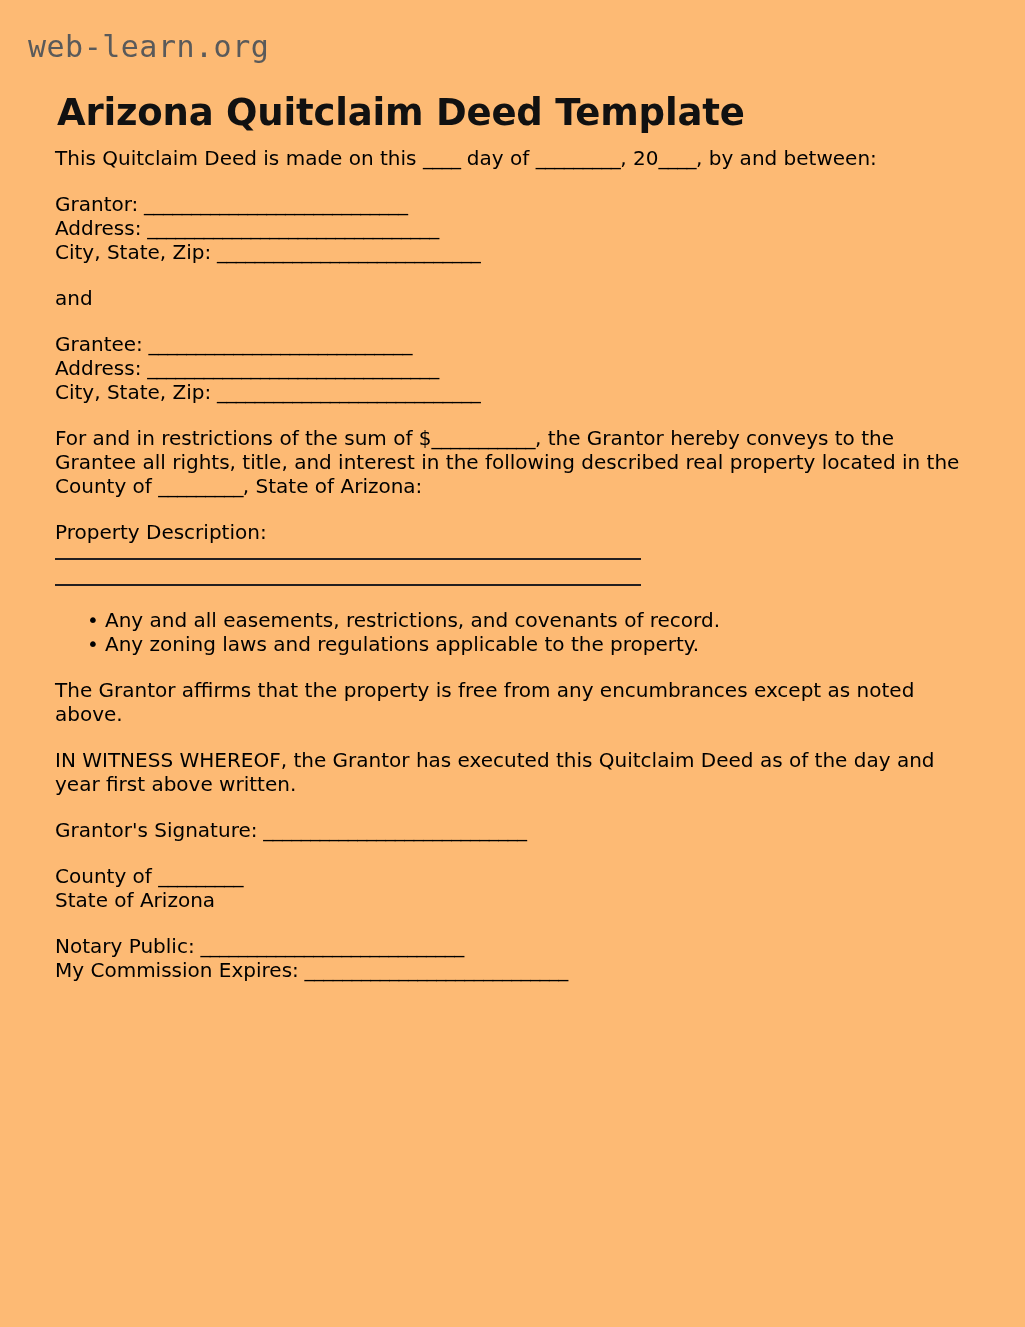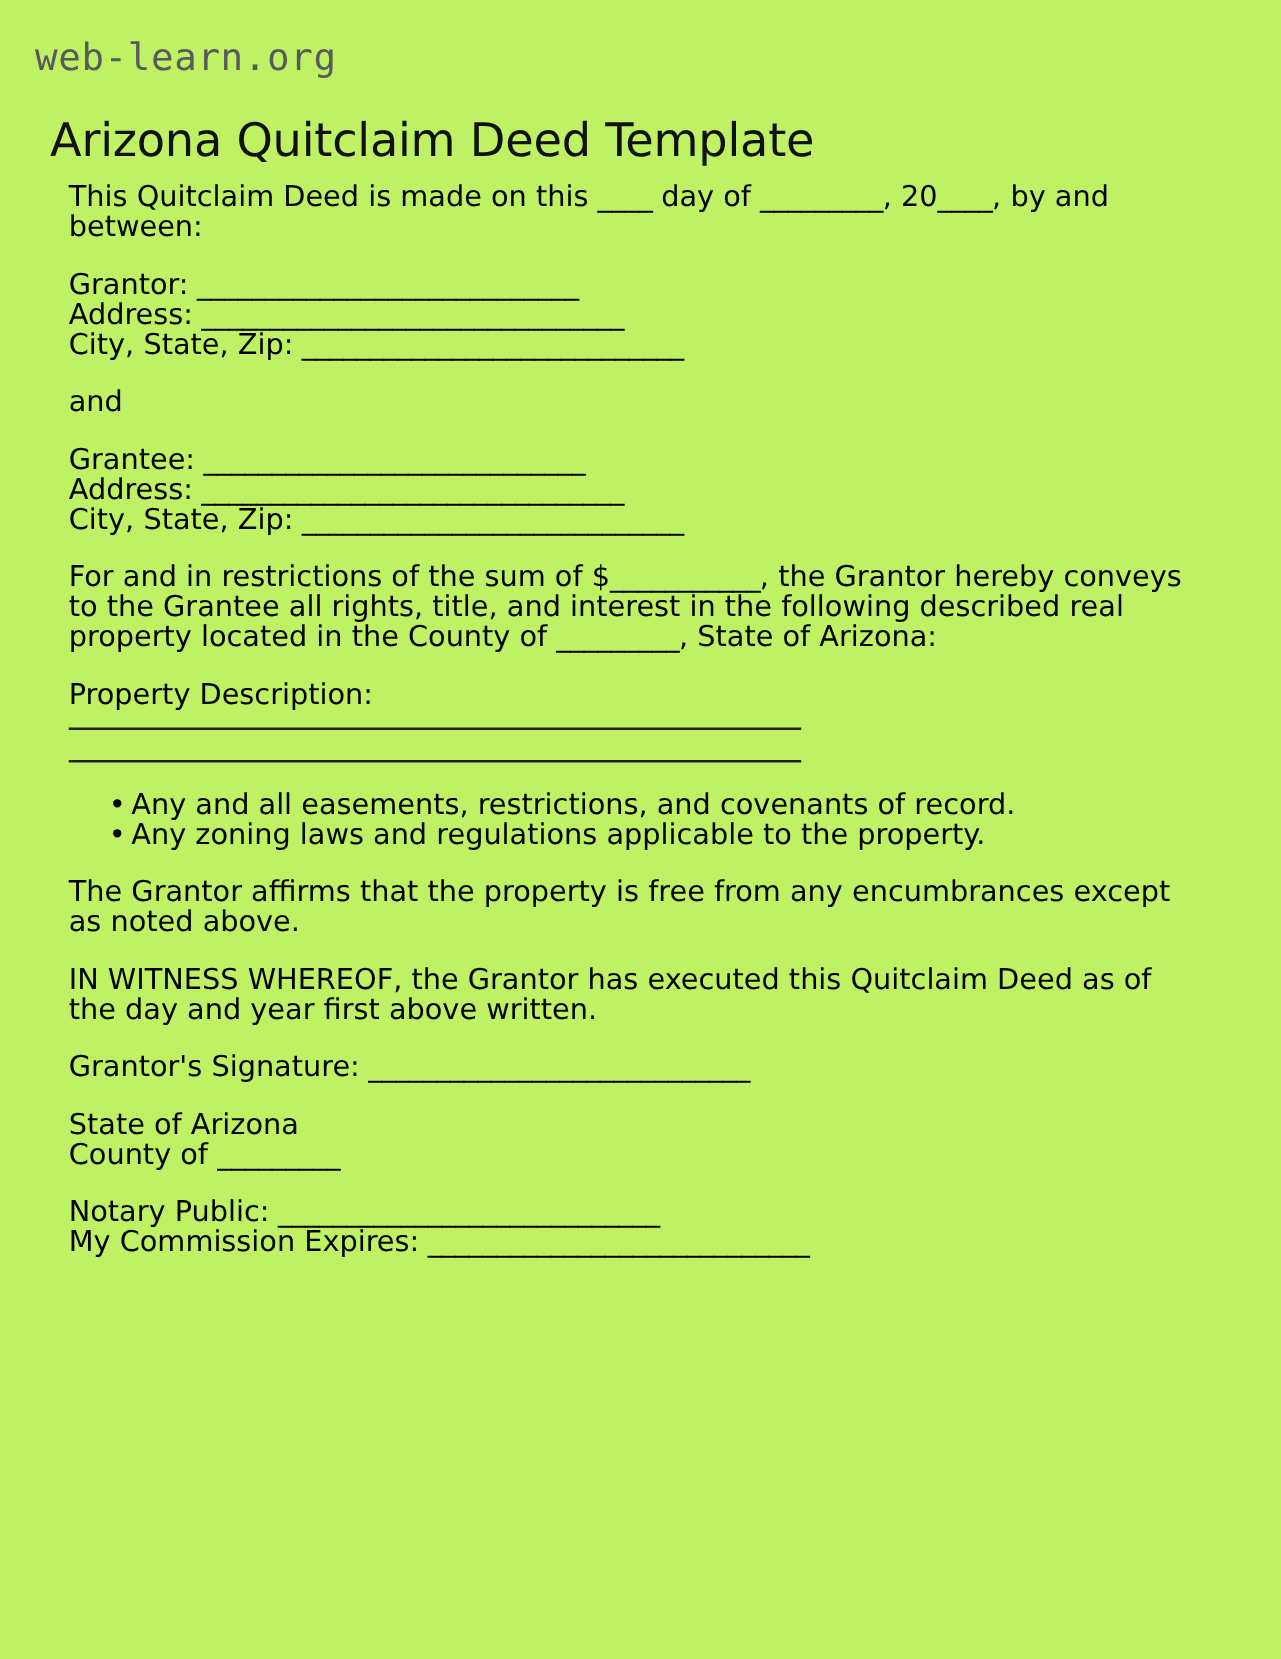--- a/index.html
+++ b/index.html
@@ -15,58 +15,58 @@
     font-family: "DejaVu Sans", sans-serif;
     color: #000000;
     overflow: hidden;
   }
 
   .page {
     position: absolute;
     left: 0; top: 0;
     width: 1025px;
     height: 1327px;
-    background: #bef264;
+    background: #fdba74;
   }
 
   
   .watermark {
     position: absolute;
     left: 28px;
     top: 32px;
     font-family: "DejaVu Sans Mono", monospace;
     font-size: 30px;
     letter-spacing: 0.5px;
     color: #5a5a5a;
     white-space: nowrap;
     line-height: 1;
   }
 
   
   .doc-title {
     position: absolute;
-    left: 40px;
+    left: 57px;
     top: 68px;
     font-family: "DejaVu Sans", sans-serif;
-    font-weight: normal;
+    font-weight: bold;
     font-size: 37px;
     line-height: 1.12;
     letter-spacing: -0.2px;
     color: #111111;
     white-space: nowrap;
     margin-top: 24px;
   }
 
   
   .body-block {
     position: absolute;
     left: 55px;
     top: 146px;
     width: 905px;
-    font-size: 23px;
+    font-size: 20px;
     line-height: 24px;
   }
 
   .para {
     margin: 0 0 22px 0;
   }
   .para.tight { margin-bottom: 0; }
 
   .block {
     margin: 0 0 22px 0;
@@ -159,22 +159,22 @@
 
     <p class="para">The Grantor affirms that the property is free from any encumbrances except as noted above.</p>
 
     <p class="para">IN WITNESS WHEREOF, the Grantor has executed this Quitclaim Deed as of the day and year first above written.</p>
 
     <div class="block">
       <div class="row"><b class="lbl">Grantor's Signature:</b><span class="blank"> ____________________________</span></div>
     </div>
 
     <div class="block">
+      <div class="row"><span>County of </span><span class="blank">_________</span></div>
       <div class="row">State of Arizona</div>
-      <div class="row"><span>County of </span><span class="blank">_________</span></div>
     </div>
 
 
     <div class="block">
       <div class="row"><b class="lbl">Notary Public:</b><span class="blank"> ____________________________</span></div>
       <div class="row"><span>My Commission Expires:</span><span class="blank"> ____________________________</span></div>
     </div>
 
   </div>
 </div>

